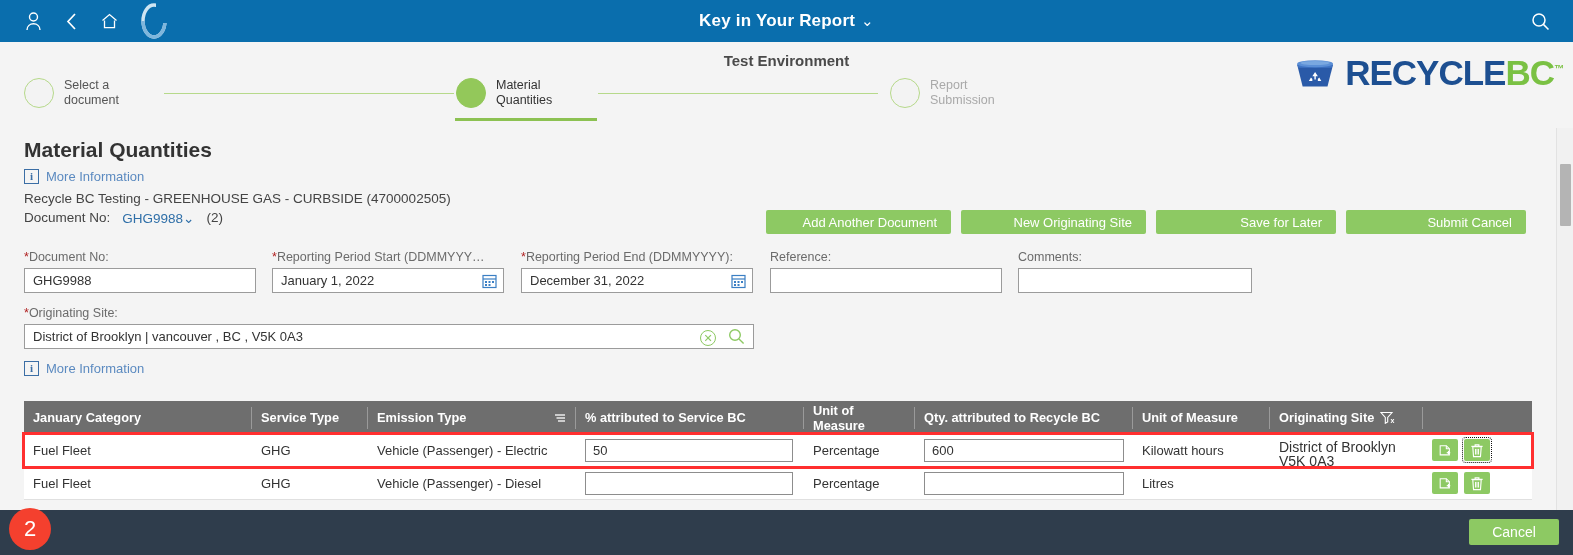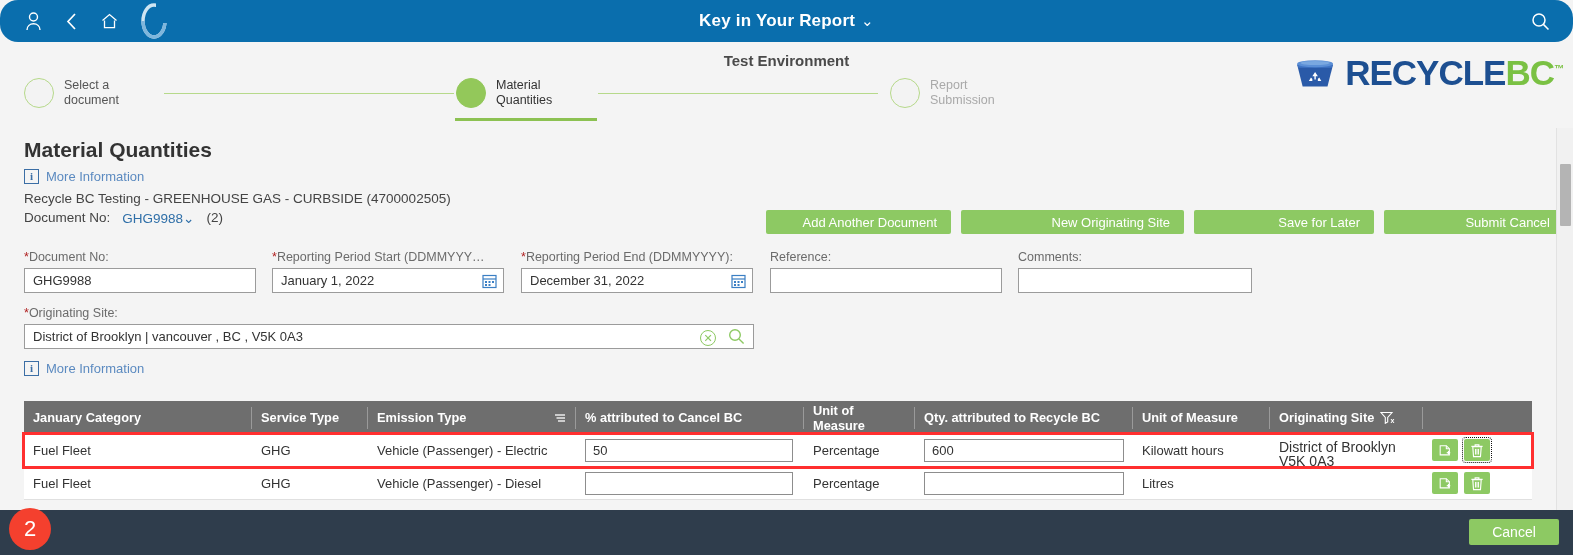--- a/index.html
+++ b/index.html
@@ -8,21 +8,21 @@
     width: 1573px; height: 555px;
     overflow: hidden;
     font-family: "Liberation Sans", sans-serif;
     background: #f2f2f2;
   }
   .app { position: relative; width: 1573px; height: 555px; background: #f4f4f4; }
 
   
   .topbar {
     position: absolute; top: 0; left: 0; width: 1573px; height: 42px;
-    background: #0a6ead; display: flex; align-items: center; border-radius: 18px;
+    background: #0a6ead; display: flex; align-items: center;
   }
   .topbar-left { display: flex; align-items: center; gap: 0px; padding-left: 14px; }
   .tb-icon {
     width: 38px; height: 42px; display: flex; align-items: center; justify-content: center;
     color: #ffffff; cursor: pointer;
   }
   .tb-logo { width: 52px; height: 42px; display:flex; align-items:center; justify-content:center; }
   .topbar-title {
     position: absolute; left: 0; right: 0; text-align: center;
     color: #ffffff; font-size: 17px; font-weight: bold; letter-spacing: .2px;
@@ -89,21 +89,21 @@
   .doc-no-val { color: #2f6fa8; cursor: pointer; }
   .doc-no-count { color: #444; }
 
   
   .actions { position: absolute; top: 82px; left: 766px; display: flex; gap: 10px; }
   .btn-green {
     background: #8dc963; color: #fff; border: none; border-radius: 2px;
     height: 24px; font-size: 13px; font-family: "Liberation Sans", sans-serif;
     cursor: pointer; padding: 0 14px; white-space: nowrap; text-align: right;
   }
-  .btn-w1 { width: 185px; } .btn-w2 { width: 223px; }
+  .btn-w1 { width: 185px; } .btn-w2 { width: 185px; }
   .btn-w3 { width: 180px; } .btn-w4 { width: 180px; }
 
   
   .field { position: absolute; }
   .field-label { font-size: 12.5px; color: #6b6b6b; white-space: nowrap; margin-bottom: 4px; }
   .req { color: #b02020; }
   .inp {
     height: 25px; border: 1px solid #9b9b9b; background: #fff; font-size: 13px;
     color: #333; padding: 0 8px; font-family: "Liberation Sans", sans-serif;
     display: flex; align-items: center; position: relative;
@@ -378,21 +378,21 @@
         <div class="cell c3">
           <span>Emission Type</span>
           <span class="filter-ico" style="margin-left:auto">
             <svg width="12" height="10" viewBox="0 0 12 10">
                 <line x1="1" y1="2" x2="11" y2="2" stroke="#fff" stroke-width="1.3"></line>
                 <line x1="2.5" y1="5" x2="11" y2="5" stroke="#fff" stroke-width="1.3"></line>
                 <line x1="4" y1="8" x2="11" y2="8" stroke="#fff" stroke-width="1.3"></line>
               </svg>
           </span>
         </div>
-        <div class="cell c4">% attributed to Cancel BC</div>
+        <div class="cell c4">% attributed to Service BC</div>
         <div class="cell c5">Unit of Measure</div>
         <div class="cell c6">Qty. attributed to Recycle BC</div>
         <div class="cell c7">Unit of Measure</div>
         <div class="cell c8">
           <span>Originating Site</span>
           <span class="filter-ico">
             <svg width="16" height="13" viewBox="0 0 16 13">
                 <path d="M1 1.5h11l-4.3 5v4.5l-2.4 1.3V6.5z" fill="none" stroke="#fff" stroke-width="1.1"></path>
                 <text x="10.5" y="12" font-size="7" fill="#fff" font-family="Liberation Sans">x</text>
               </svg>

